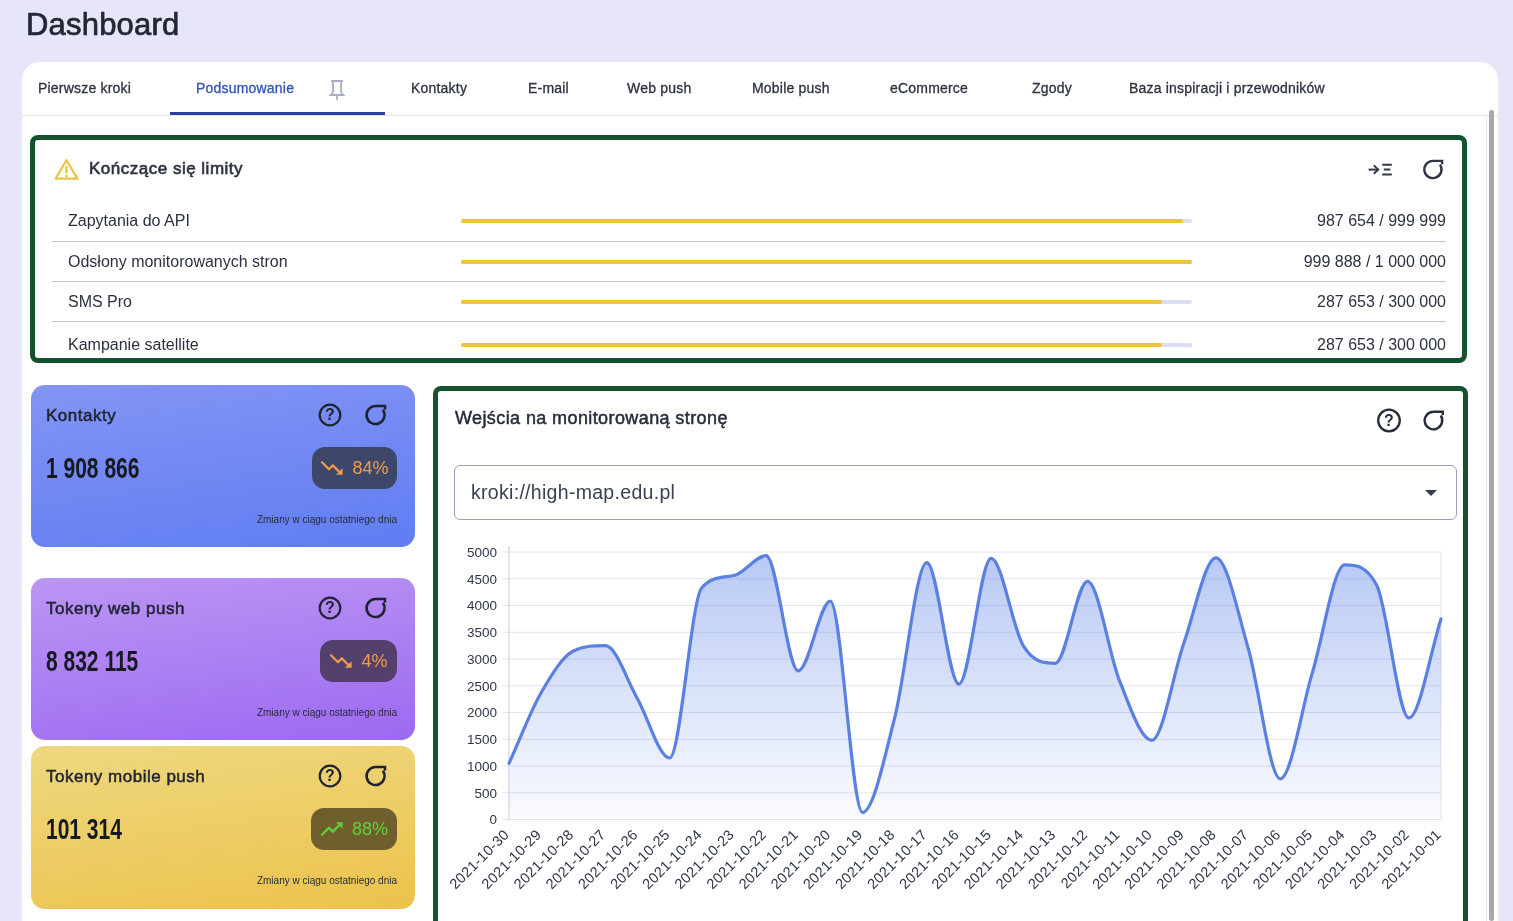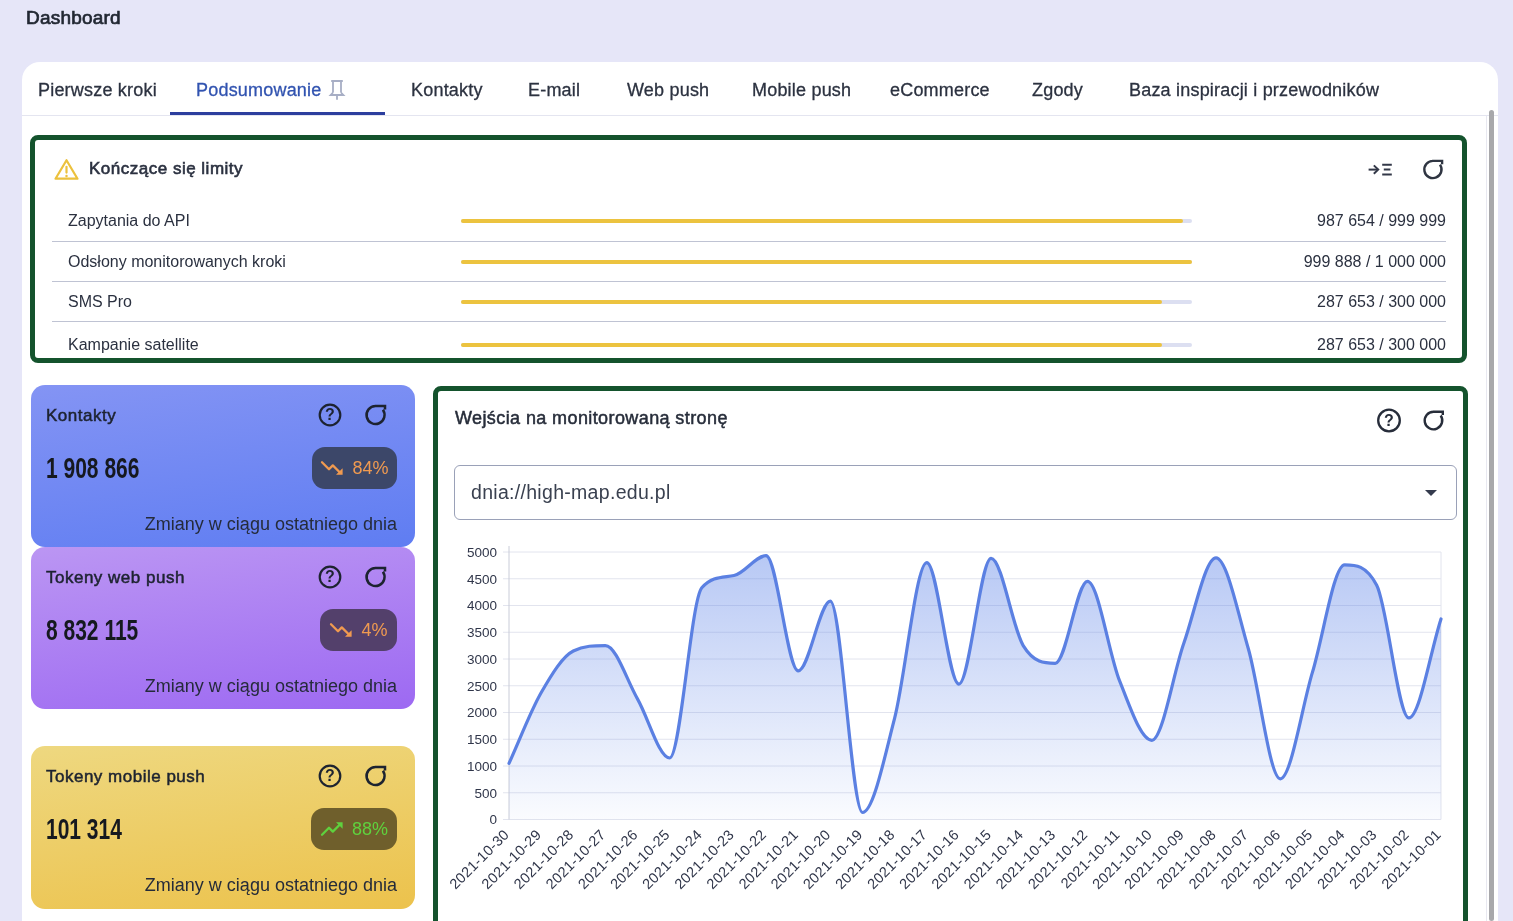--- a/index.html
+++ b/index.html
@@ -1,32 +1,32 @@
 <!DOCTYPE html>
 <html><head><meta charset="utf-8"><style>
 html,body{margin:0;padding:0;width:1513px;height:921px;overflow:hidden;background:#e6e6f8;font-family:"Liberation Sans",sans-serif;}
 *{box-sizing:border-box}
 .abs{position:absolute}
-#h1{position:absolute;left:26px;top:7px;font-size:19px;font-weight:400;color:#222833;letter-spacing:0.2px;-webkit-text-stroke:0.7px #222833;transform:scaleX(1.0);transform-origin:left}
+#h1{position:absolute;left:26px;top:7px;font-size:31px;font-weight:400;color:#222833;letter-spacing:0.2px;-webkit-text-stroke:0.7px #222833;transform:scaleX(1.0);transform-origin:left}
 #panel{position:absolute;left:22px;top:62px;width:1476px;height:859px;background:#fff;border-radius:18px 18px 0 0}
-#tabs{position:absolute;left:22px;top:62px;width:1476px;height:54px;border-bottom:1px solid #e4e5f0;font-size:18px;letter-spacing:0.2px;color:#2c3240}
+#tabs{position:absolute;left:22px;top:62px;width:1476px;height:54px;border-bottom:1px solid #e4e5f0;font-size:14px;letter-spacing:0.2px;color:#2c3240}
 .tab{position:absolute;top:18px;white-space:nowrap;-webkit-text-stroke:0.3px}
 #underline{position:absolute;left:148px;top:50px;width:215px;height:3px;background:#2c3e9e}
 .card{position:absolute;background:#fff;border:5px solid #14532d;border-radius:8px}
 #limits{left:30px;top:135px;width:1437px;height:228px}
 .ltitle{position:absolute;left:54px;top:19px;font-size:17px;font-weight:400;letter-spacing:0.5px;-webkit-text-stroke:0.6px #2b3140;color:#2b3140}
 .row{position:absolute;left:17px;right:16px;height:40px;border-top:1px solid #bfc3d3}
 .rlabel{position:absolute;left:16px;top:50%;transform:translateY(-50%);font-size:16px;color:#2b3140}
 .rval{position:absolute;right:0px;top:50%;transform:translateY(-50%);font-size:16px;color:#2b3140}
 .track{position:absolute;left:409px;width:731px;height:4px;top:50%;margin-top:-2px;background:#dcdff1;border-radius:2px}
 .fill{position:absolute;left:0;top:0;height:4px;background:#ecc33f;border-radius:2px}
 .gcard{position:absolute;left:31px;width:384px;height:162px;border-radius:14px;color:#1d2330}
 .gtitle{position:absolute;left:15px;top:21px;font-size:17px;font-weight:400;letter-spacing:0.5px;-webkit-text-stroke:0.5px #1d2330;color:#1d2330}
 .gnum{position:absolute;left:15px;top:66px;font-size:30px;font-weight:700;color:#16191f;letter-spacing:0px;transform:scaleX(0.70);transform-origin:left}
-.gcap{position:absolute;right:18px;top:129px;font-size:18px;color:#252b3a}
+.gcap{position:absolute;right:18px;top:129px;font-size:10px;color:#252b3a}
 .badge{position:absolute;right:18px;top:62px;height:42px;border-radius:13px;display:flex;align-items:center;justify-content:center;gap:7px;font-size:18px;font-weight:400}
 #chartcard{left:433px;top:386px;width:1035px;height:584px}
 #ctitle{position:absolute;left:17px;top:17px;font-size:18px;font-weight:400;letter-spacing:0.4px;-webkit-text-stroke:0.5px #272d3a;color:#272d3a}
 #select{position:absolute;left:16px;top:74px;width:1003px;height:55px;border:1px solid #9aa1b8;border-radius:6px}
 #selval{position:absolute;left:16px;top:15px;font-size:19.5px;color:#3a4150;letter-spacing:0.3px}
 #caret{position:absolute;right:19px;top:24px;width:0;height:0;border-left:6.5px solid transparent;border-right:6.5px solid transparent;border-top:6.5px solid #343b4d}
 #sbar{position:absolute;left:1489px;top:110px;width:5px;height:811px;background:#a8a8ab;border-radius:3px}
 #sline{position:absolute;left:1486px;top:116px;width:1px;height:805px;background:#e8e8f0}
 svg text{font-family:"Liberation Sans",sans-serif}
 </style></head><body>
@@ -64,21 +64,21 @@
       <path d="M68.0 5.9 A8.6 8.6 0 1 0 75.0 9.6 M67.1 5.9 L77.1 5.9 L77.1 9.2" fill="none" stroke="#2f3542" stroke-width="2.4" stroke-linejoin="miter"></path>
     </svg>
  <div class="row" style="top:61px;border-top:none">
    <span class="rlabel">Zapytania do API</span>
    <div class="track">
         <div class="fill" style="width:722px"></div>
       </div>
    <span class="rval">987 654 / 999 999</span>
  </div>
  <div class="row" style="top:101px">
-   <span class="rlabel">Odsłony monitorowanych kroki</span>
+   <span class="rlabel">Odsłony monitorowanych stron</span>
    <div class="track">
         <div class="fill" style="width:731px"></div>
       </div>
    <span class="rval">999 888 / 1 000 000</span>
  </div>
  <div class="row" style="top:141px">
    <span class="rlabel">SMS Pro</span>
    <div class="track">
         <div class="fill" style="width:701px"></div>
       </div>
@@ -103,21 +103,21 @@
   <div class="gnum">1 908 866</div>
   <div class="badge" style="width:85px;background:#3c4769;color:#f09a50">
       <svg width="25" height="18" viewBox="0 0 25 18">
         <path d="M2 3.2 L9 10.2 L12.8 6.4 L20.2 13.8" fill="none" stroke="#f09a50" stroke-width="2.3" stroke-linecap="round" stroke-linejoin="round"></path>
         <path d="M22.6 9.2 V15.8 H16" fill="#f09a50" stroke="none"></path>
       </svg>
       <span>84%</span>
     </div>
   <div class="gcap">Zmiany w ciągu ostatniego dnia</div>
 </div>
-<div class="gcard" style="top:547px;background:linear-gradient(172deg,#bb96f3,#9d69f2)">
+<div class="gcard" style="top:578px;background:linear-gradient(172deg,#bb96f3,#9d69f2)">
   <div class="gtitle">Tokeny web push</div>
   <svg class="abs" style="left:284px;top:14px" width="110" height="32" viewBox="0 0 110 32">
       <circle cx="15" cy="16" r="10.3" fill="none" stroke="#1d2330" stroke-width="2.2"></circle>
       <text x="15" y="21.2" text-anchor="middle" font-size="16" font-weight="700" fill="#1d2330">?</text>
       <path d="M60.5 7.0 A9.0 9.0 0 1 0 67.9 10.8 M59.6 7.0 L70.0 7.0 L70.0 10.4" fill="none" stroke="#1d2330" stroke-width="2.5" stroke-linejoin="miter"></path>
     </svg>
   <div class="gnum">8 832 115</div>
   <div class="badge" style="width:77px;background:#53406b;color:#f09a50">
       <svg width="25" height="18" viewBox="0 0 25 18">
         <path d="M2 3.2 L9 10.2 L12.8 6.4 L20.2 13.8" fill="none" stroke="#f09a50" stroke-width="2.3" stroke-linecap="round" stroke-linejoin="round"></path>
@@ -146,21 +146,21 @@
 </div>
 
 <div class="card" id="chartcard">
  <div id="ctitle">Wejścia na monitorowaną stronę</div>
  <svg class="abs" style="left:936px;top:14px" width="110" height="32" viewBox="0 0 110 32">
       <circle cx="15" cy="15.5" r="10.8" fill="none" stroke="#272d3a" stroke-width="2.3"></circle>
       <text x="15" y="20.7" text-anchor="middle" font-size="16" font-weight="700" fill="#272d3a">?</text>
       <path d="M59.5 6.7 A8.8 8.8 0 1 0 66.7 10.5 M58.6 6.7 L68.8 6.7 L68.8 10.0" fill="none" stroke="#272d3a" stroke-width="2.4" stroke-linejoin="miter"></path>
     </svg>
  <div id="select">
-      <span id="selval">dnia://high-map.edu.pl</span>
+      <span id="selval">kroki://high-map.edu.pl</span>
       <span id="caret"></span>
     </div>
  <svg class="abs" style="left:0;top:144px" width="1035" height="378" viewBox="0 0 1035 378">
 <defs>
         <linearGradient id="ag" x1="0" y1="17" x2="0" y2="284.5" gradientUnits="userSpaceOnUse">
 <stop offset="0" stop-color="#6287e8" stop-opacity="0.46"></stop>
           <stop offset="1" stop-color="#6287e8" stop-opacity="0.03"></stop>
         </linearGradient>
       </defs>
 <g stroke="#e2e4ee" stroke-width="1">

